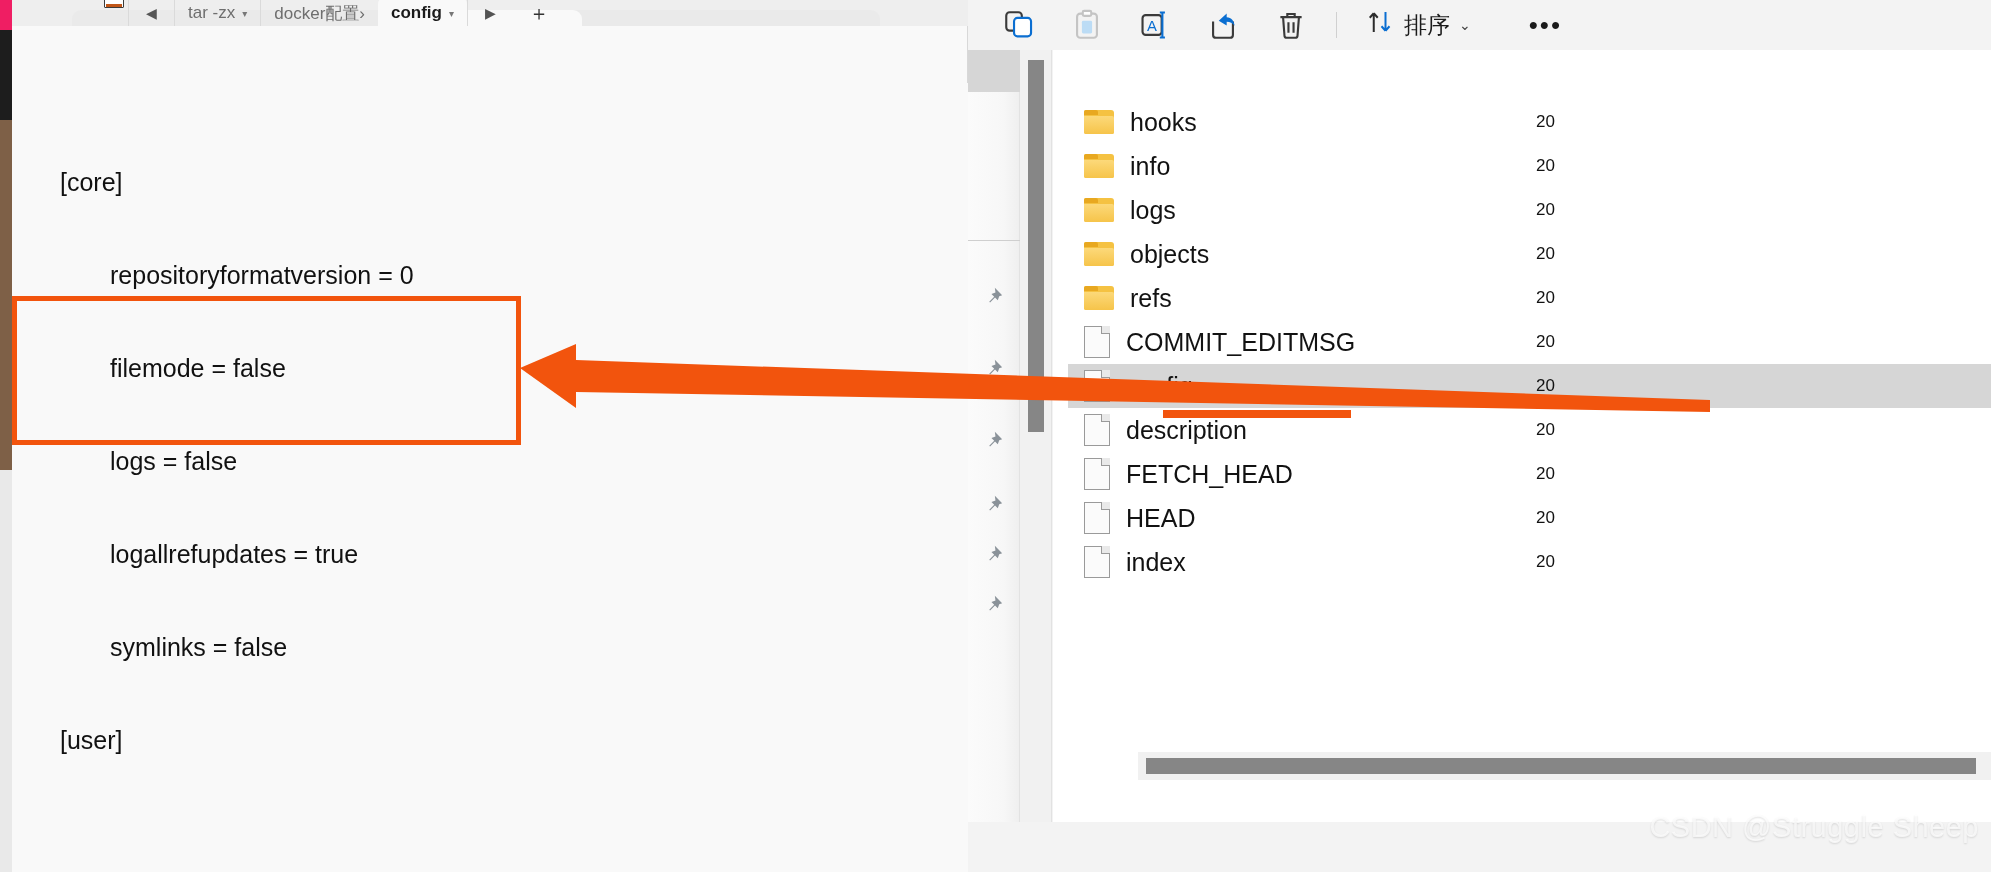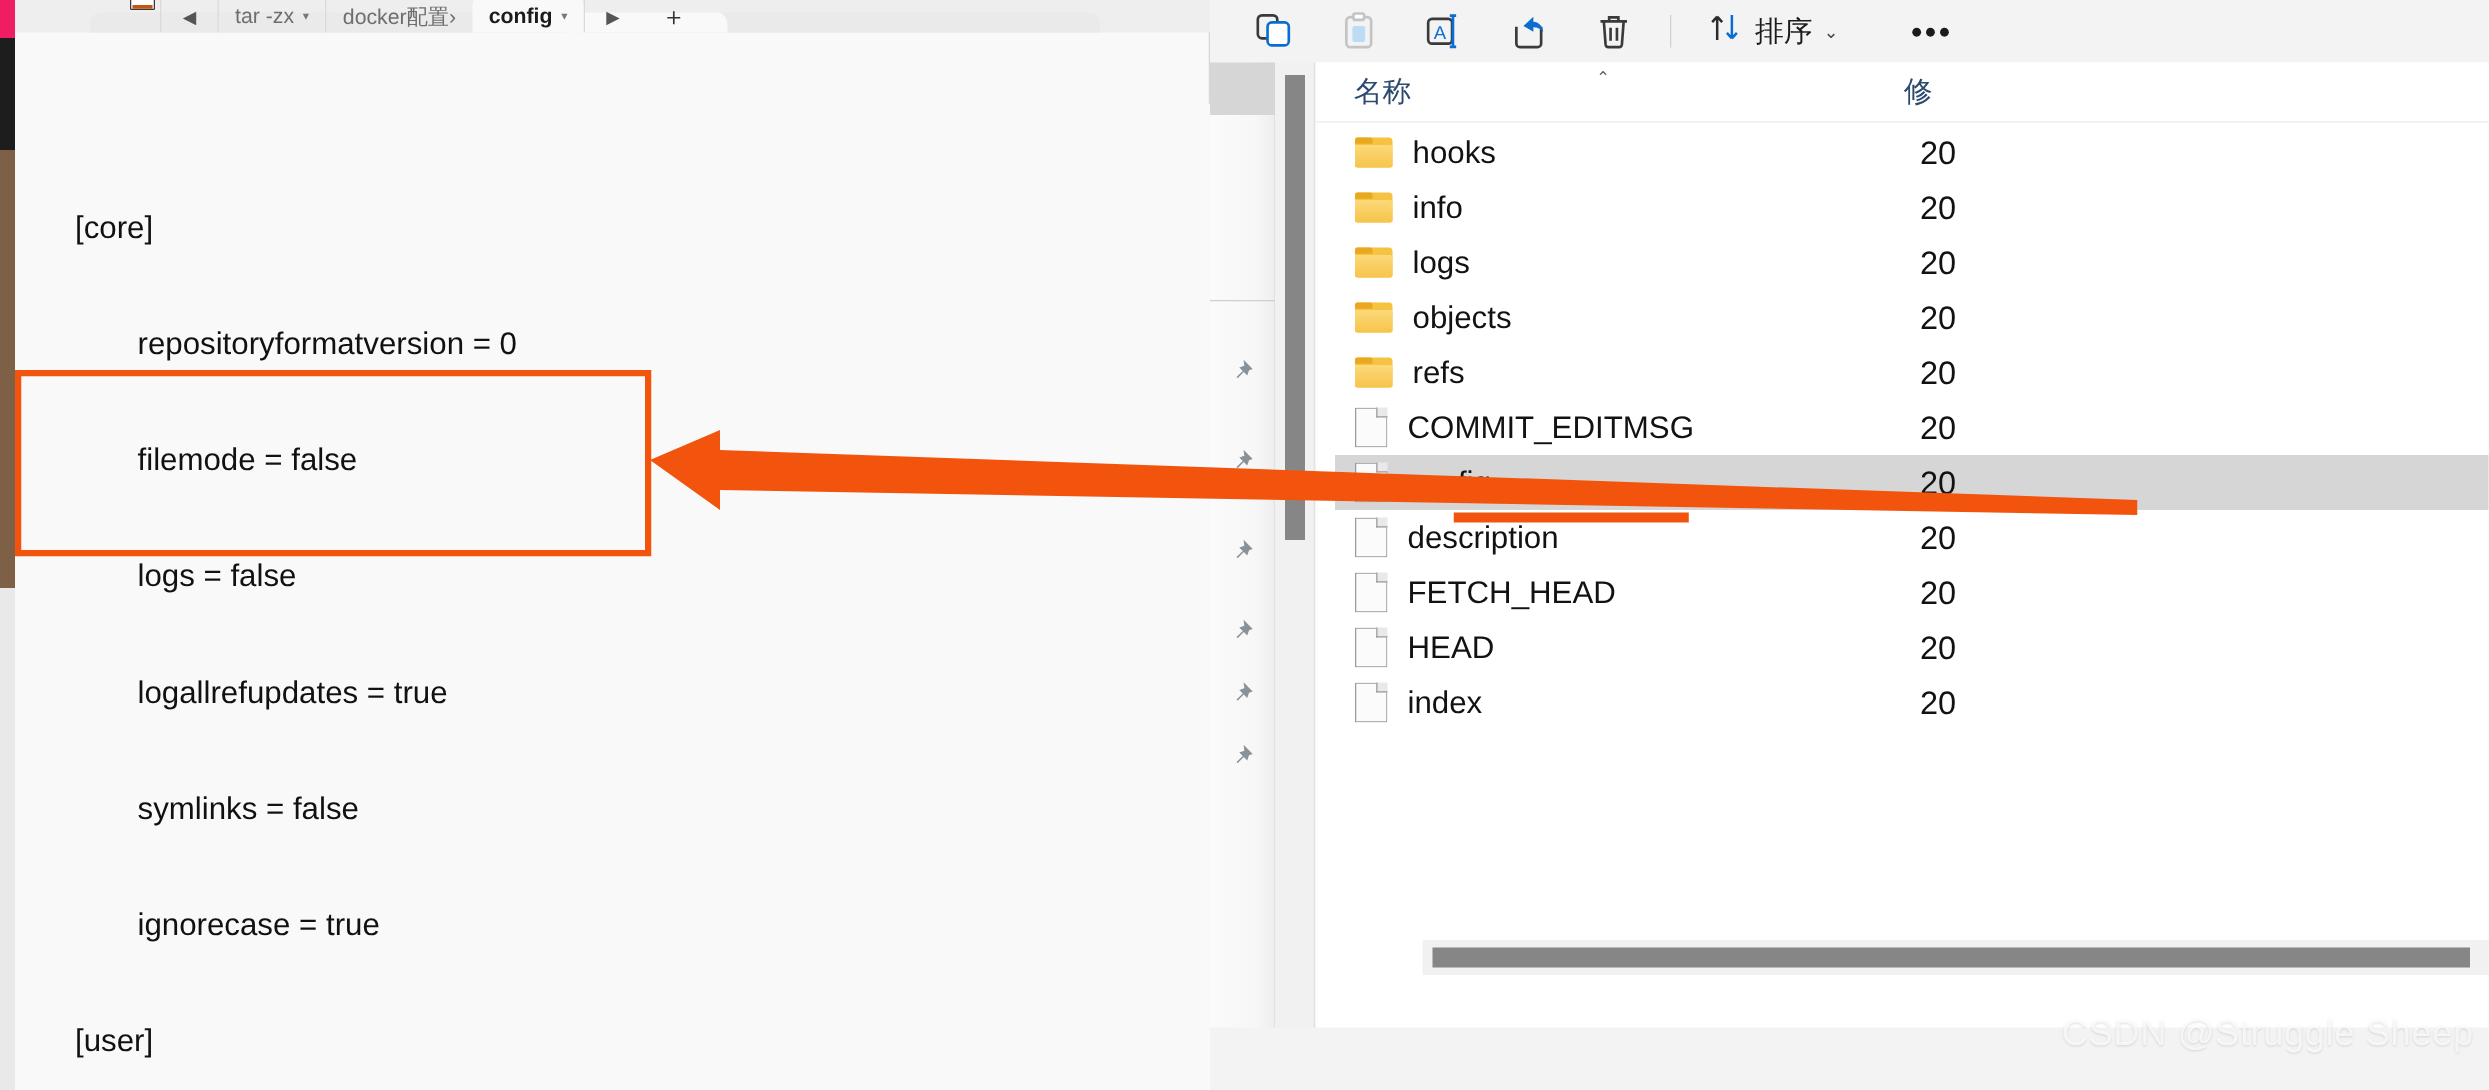--- a/index.html
+++ b/index.html
@@ -168,21 +168,21 @@
   #col-header .col-mod { position:absolute; left:470px; font-size:23px; color:#2b4a6e; }
 
   #file-list { position:absolute; left:0; top:50px; width:938px;padding-left:15px; }
   .file-row {
     position:relative; height:44px; display:flex; align-items:center;
     padding-left:16px;
   }
   .file-row.selected { background:#d6d6d6; }
   .file-row .fname { font-size:25px; color:#121212; margin-left:16px; white-space:nowrap; }
   .file-row .fdate {
-    position:absolute; left:468px; font-size:26px; color:#121212; white-space:nowrap;
+    position:absolute; left:468px; font-size:17px; color:#121212; white-space:nowrap;
   }
   .folder-ico { width:30px; height:24px; position:relative; flex:0 0 auto; }
   .folder-ico .back {
     position:absolute; left:0; top:0; width:30px; height:24px;
     background:#f5c242; border-radius:2px 3px 2px 2px;
   }
   .folder-ico .tab {
     position:absolute; left:0; top:0; width:14px; height:5px;
     background:#e8a820; border-radius:2px 2px 0 0;
   }
@@ -273,21 +273,20 @@
   </div>
 
 
   <div id="np-editor">
     <div class="code-line"><span>[core]</span></div>
     <div class="code-line"><span class="code-indent"></span><span>repositoryformatversion = 0</span></div>
     <div class="code-line"><span class="code-indent"></span><span>filemode = false</span></div>
     <div class="code-line"><span class="code-indent"></span><span>logs = false</span></div>
     <div class="code-line"><span class="code-indent"></span><span>logallrefupdates = true</span></div>
     <div class="code-line"><span class="code-indent"></span><span>symlinks = false</span></div>
-    <div class="code-line"><span class="code-indent"></span><span>ignorecase = true</span></div>
     <div class="code-line"><span>[user]</span></div>
     
     
   </div>
 
   <div id="anno-rect"></div>
 </div>
 
 <svg id="anno-arrow" viewBox="0 0 1190 120">
   <polygon points="0,48 56,24 56,40 1190,80 1190,92 56,72 56,88" fill="#f2540d"></polygon>
@@ -379,25 +378,20 @@
           </svg>
       </span>
     </div>
 
     <div id="nav-scroll">
       <div class="thumb"></div>
     </div>
 
     <div id="file-area">
 
-      <div id="col-header">
-        <span class="col-name">名称</span>
-        <span class="col-sortcaret">⌃</span>
-        <span class="col-mod">修</span>
-      </div>
 
       <div id="file-list">
 
       <div class="file-row">
             <span class="folder-ico">
               <span class="back"></span>
               <span class="tab"></span>
               <span class="front"></span>
             </span>
             <span class="fname">hooks</span>

